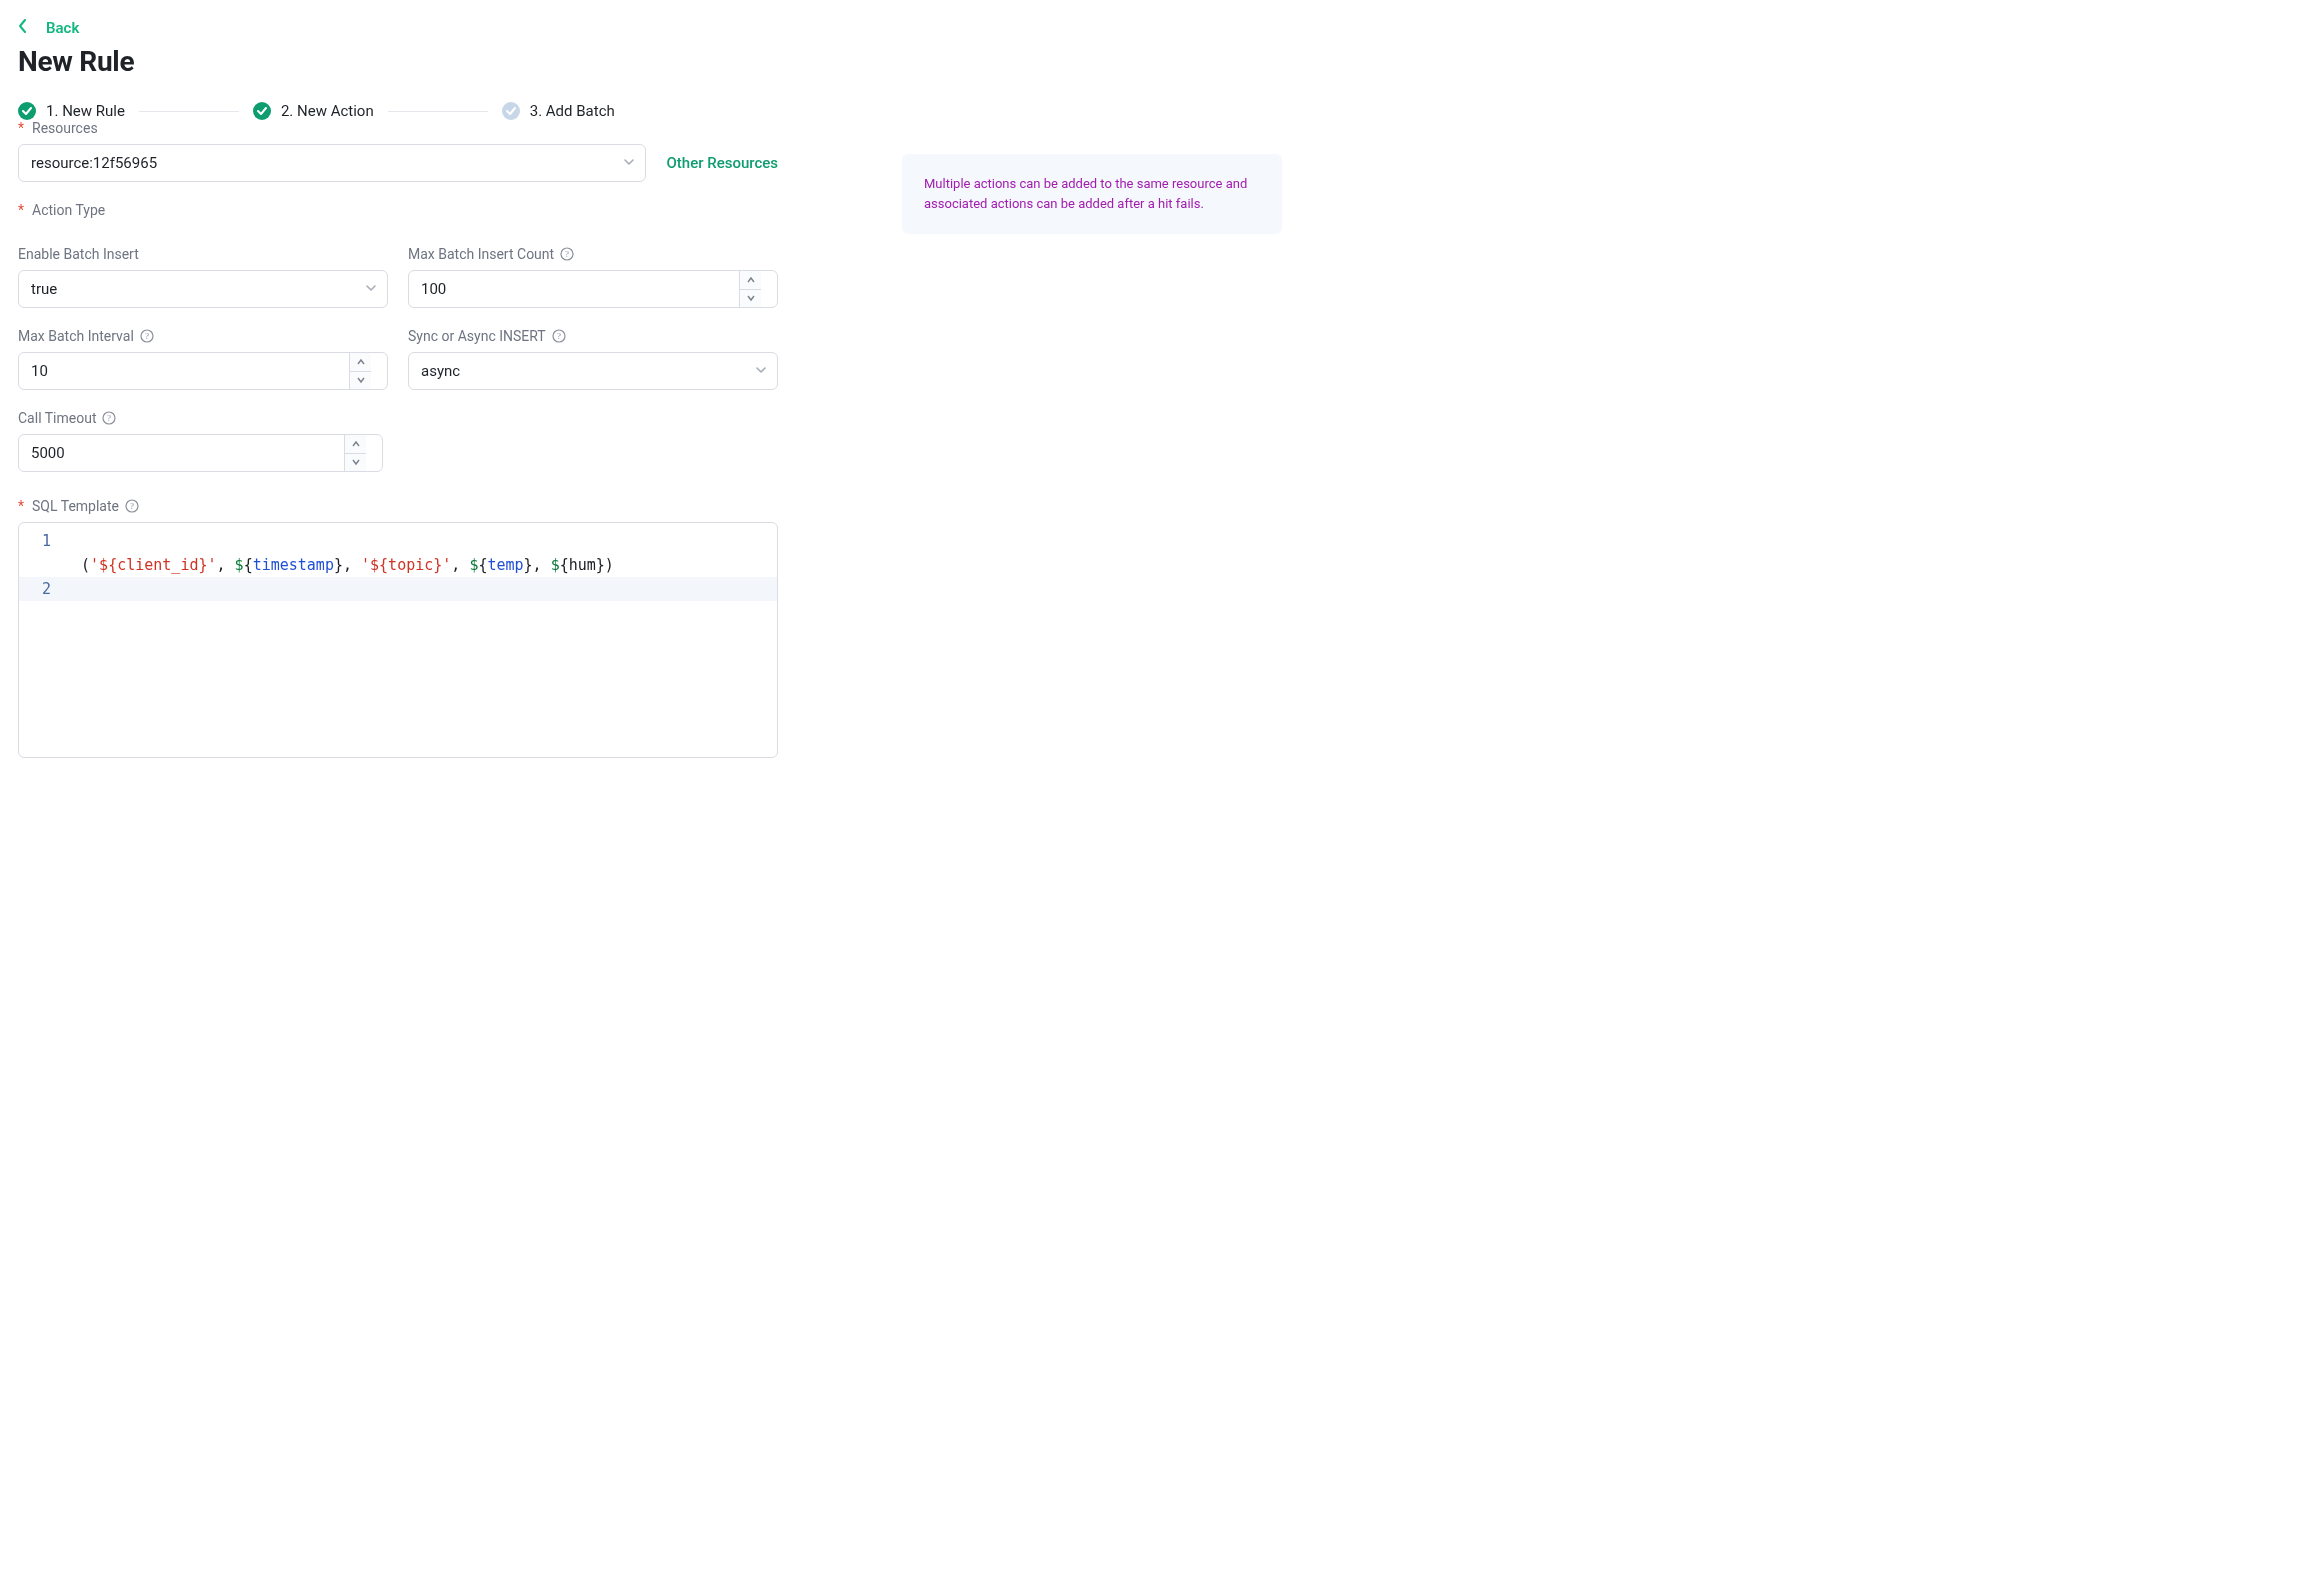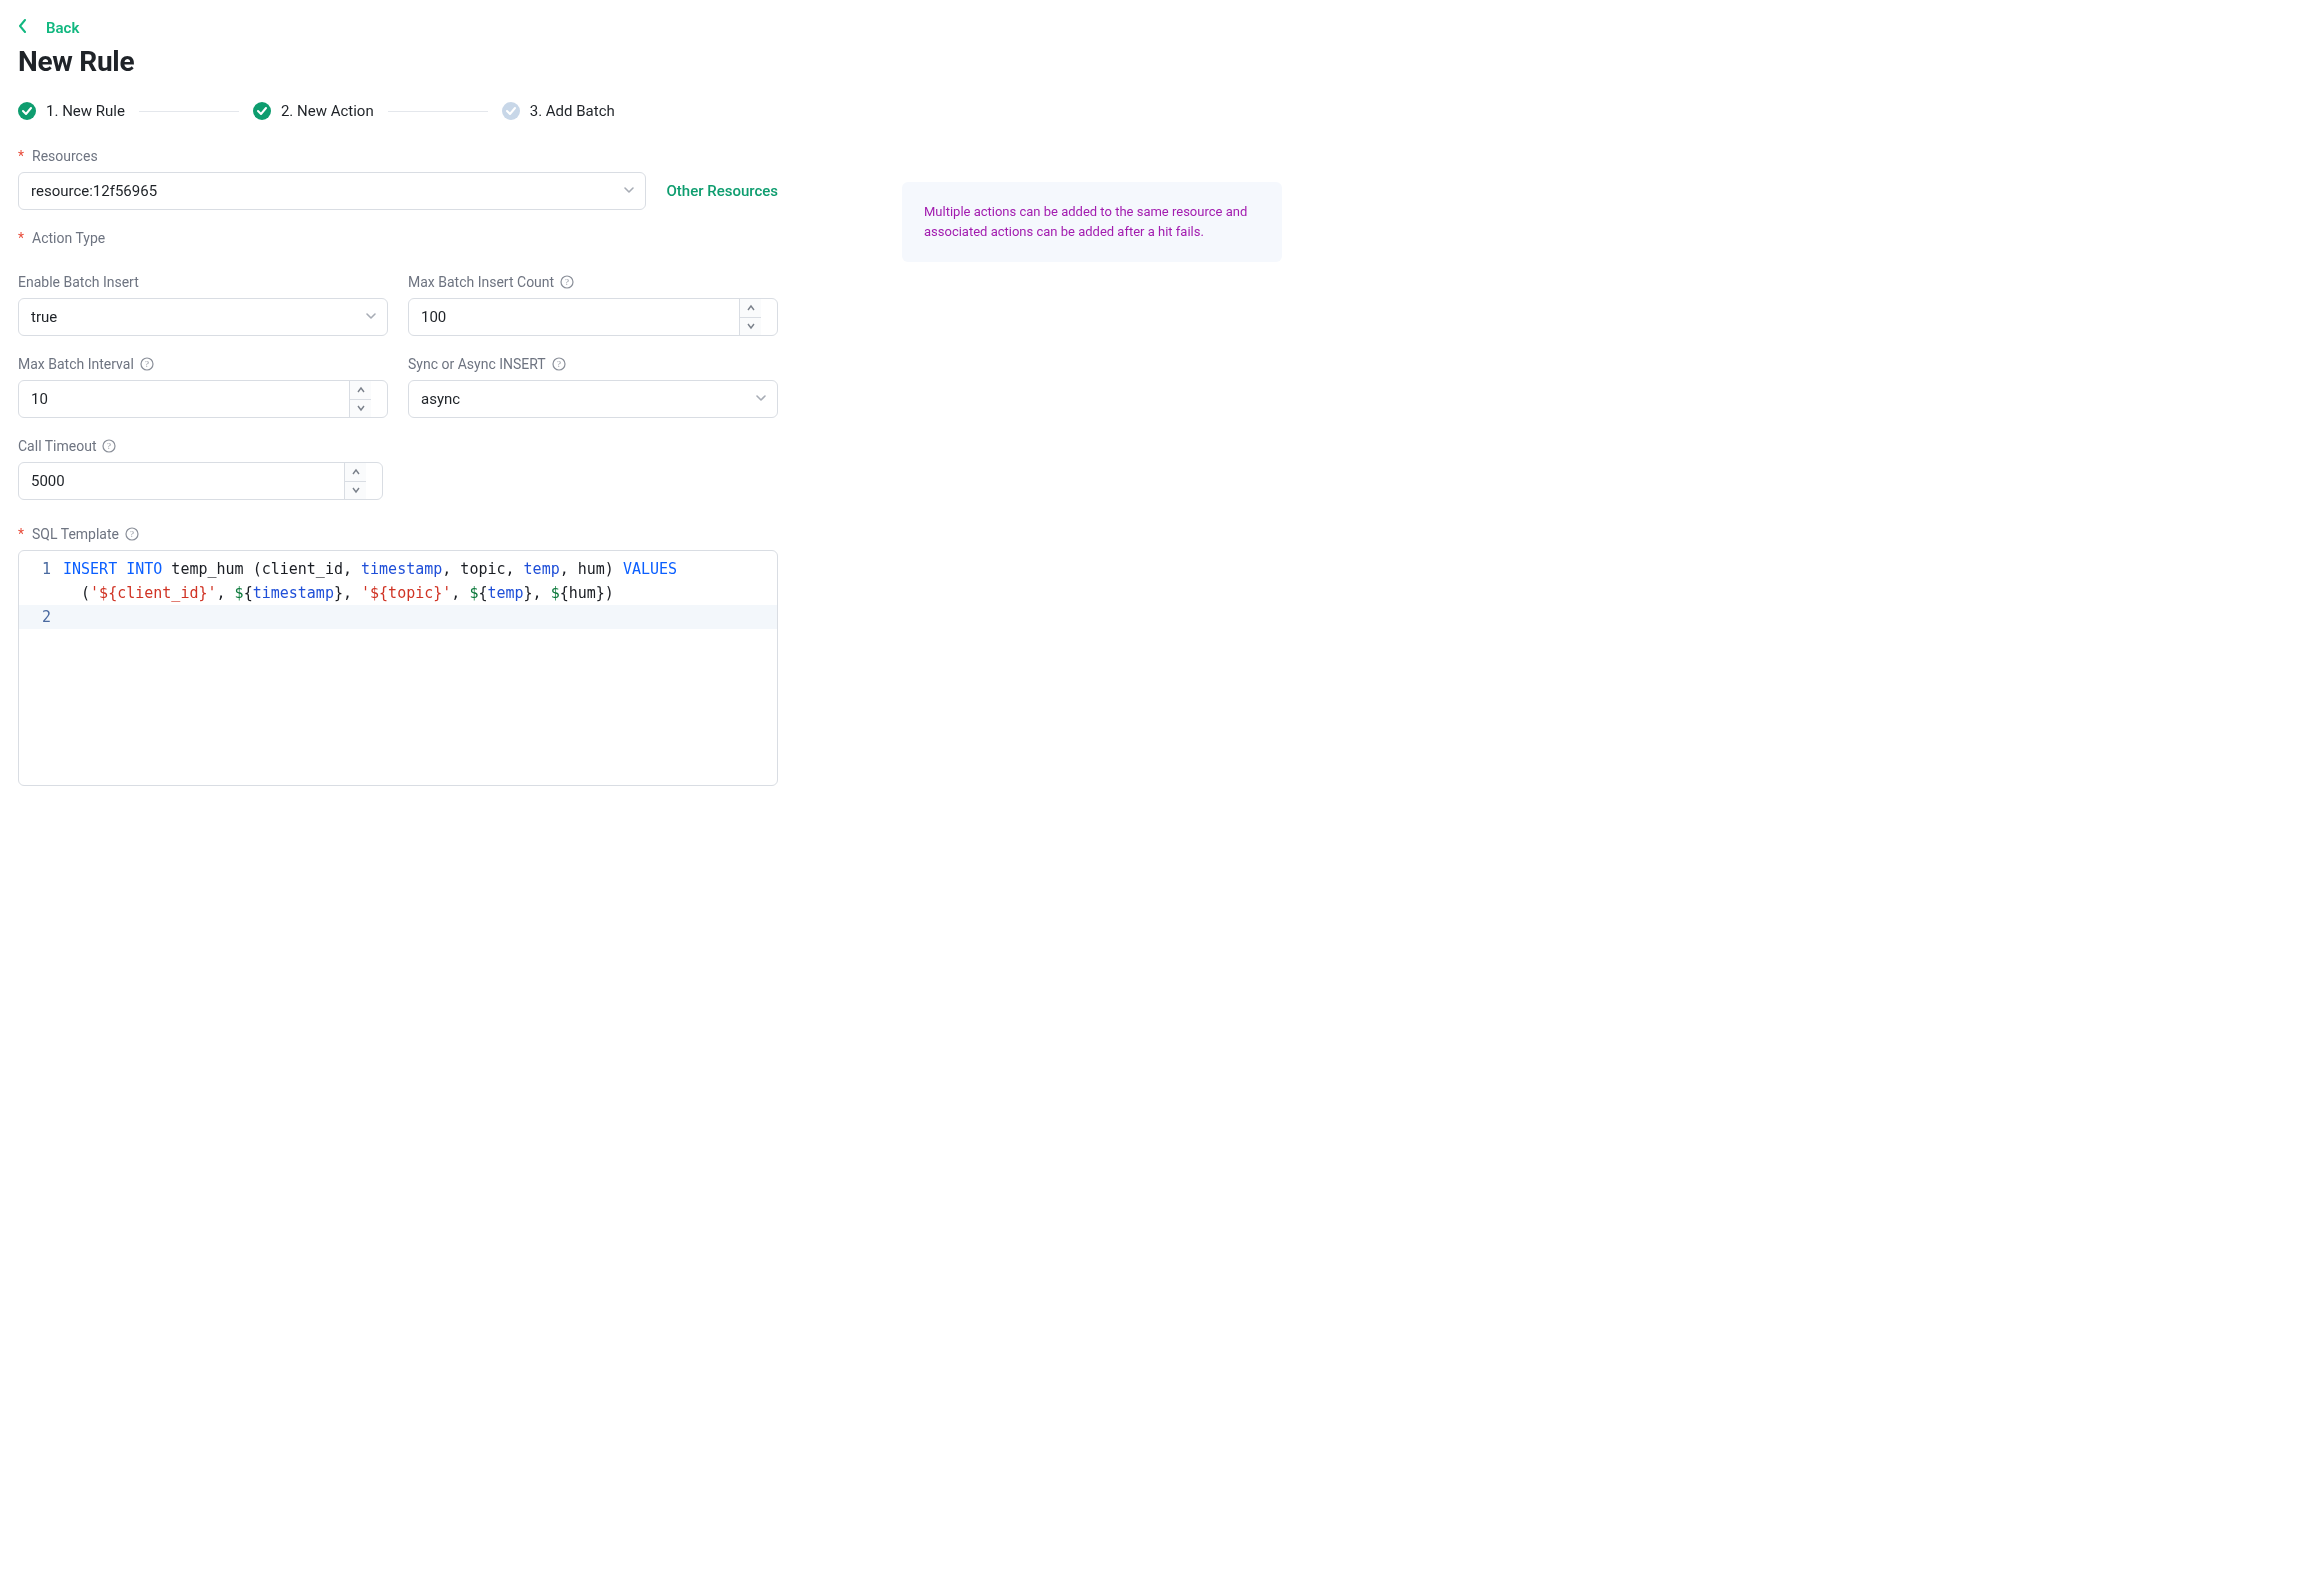--- a/index.html
+++ b/index.html
@@ -30,21 +30,21 @@
     display:inline-flex;align-items:center;gap:18px;
     color:var(--green-bright);font-size:15px;font-weight:600;cursor:pointer;user-select:none;
   }
   .back-link svg{width:10px;height:14px}
 
   h1.title{
     font-size:28px;font-weight:700;margin:8px 0 24px 0;letter-spacing:-.01em;
   }
 
   
-  .stepper{display:flex;align-items:center;gap:0;margin-bottom:28px}
+  .stepper{display:flex;align-items:center;gap:0;}
   .step{display:flex;align-items:center;gap:10px;color:var(--text);font-size:15px}
   .step .circle{
     width:18px;height:18px;border-radius:50%;display:flex;align-items:center;justify-content:center;
     background:var(--green);color:#fff;
   }
   .step .circle svg{width:10px;height:10px}
   .step.pending .circle{background:#c8d7e8}
   .step-line{flex:0 0 100px;height:1px;background:var(--border-light);margin:0 14px}
 
   
@@ -312,21 +312,20 @@
           <span class="help">
             <svg viewBox="0 0 14 14">
                 <circle cx="7" cy="7" r="6" fill="none" stroke="currentColor" stroke-width="1.2"></circle>
                 <text x="7" y="10" text-anchor="middle" font-size="9" fill="currentColor" font-family="serif">?</text>
               </svg>
           </span>
         </div>
         <div class="editor">
           <div class="line first">
             <div class="gutter">1</div>
-            <div class="code" id="code-line-1"><span class="tok-kw">INSERT INTO</span><span class="tok-plain"> temp_hum (client_id, </span><span class="tok-id">timestamp</span><span class="tok-plain">, topic, </span><span class="tok-id">temp</span><span class="tok-plain">, hum) </span><span class="tok-kw">VALUES</span></div>
           </div>
           <div class="line">
             <div class="gutter"></div>
             <div class="code" id="code-line-1b"><span class="tok-plain">  (</span><span class="tok-str">'${client_id}'</span><span class="tok-plain">, </span><span class="tok-var">$</span><span class="tok-plain">{</span><span class="tok-id">timestamp</span><span class="tok-plain">}, </span><span class="tok-str">'${topic}'</span><span class="tok-plain">, </span><span class="tok-var">$</span><span class="tok-plain">{</span><span class="tok-id">temp</span><span class="tok-plain">}, </span><span class="tok-var">$</span><span class="tok-plain">{hum})</span></div>
           </div>
           <div class="line active">
             <div class="gutter">2</div>
             <div class="code">&nbsp;</div>
           </div>
         </div>

